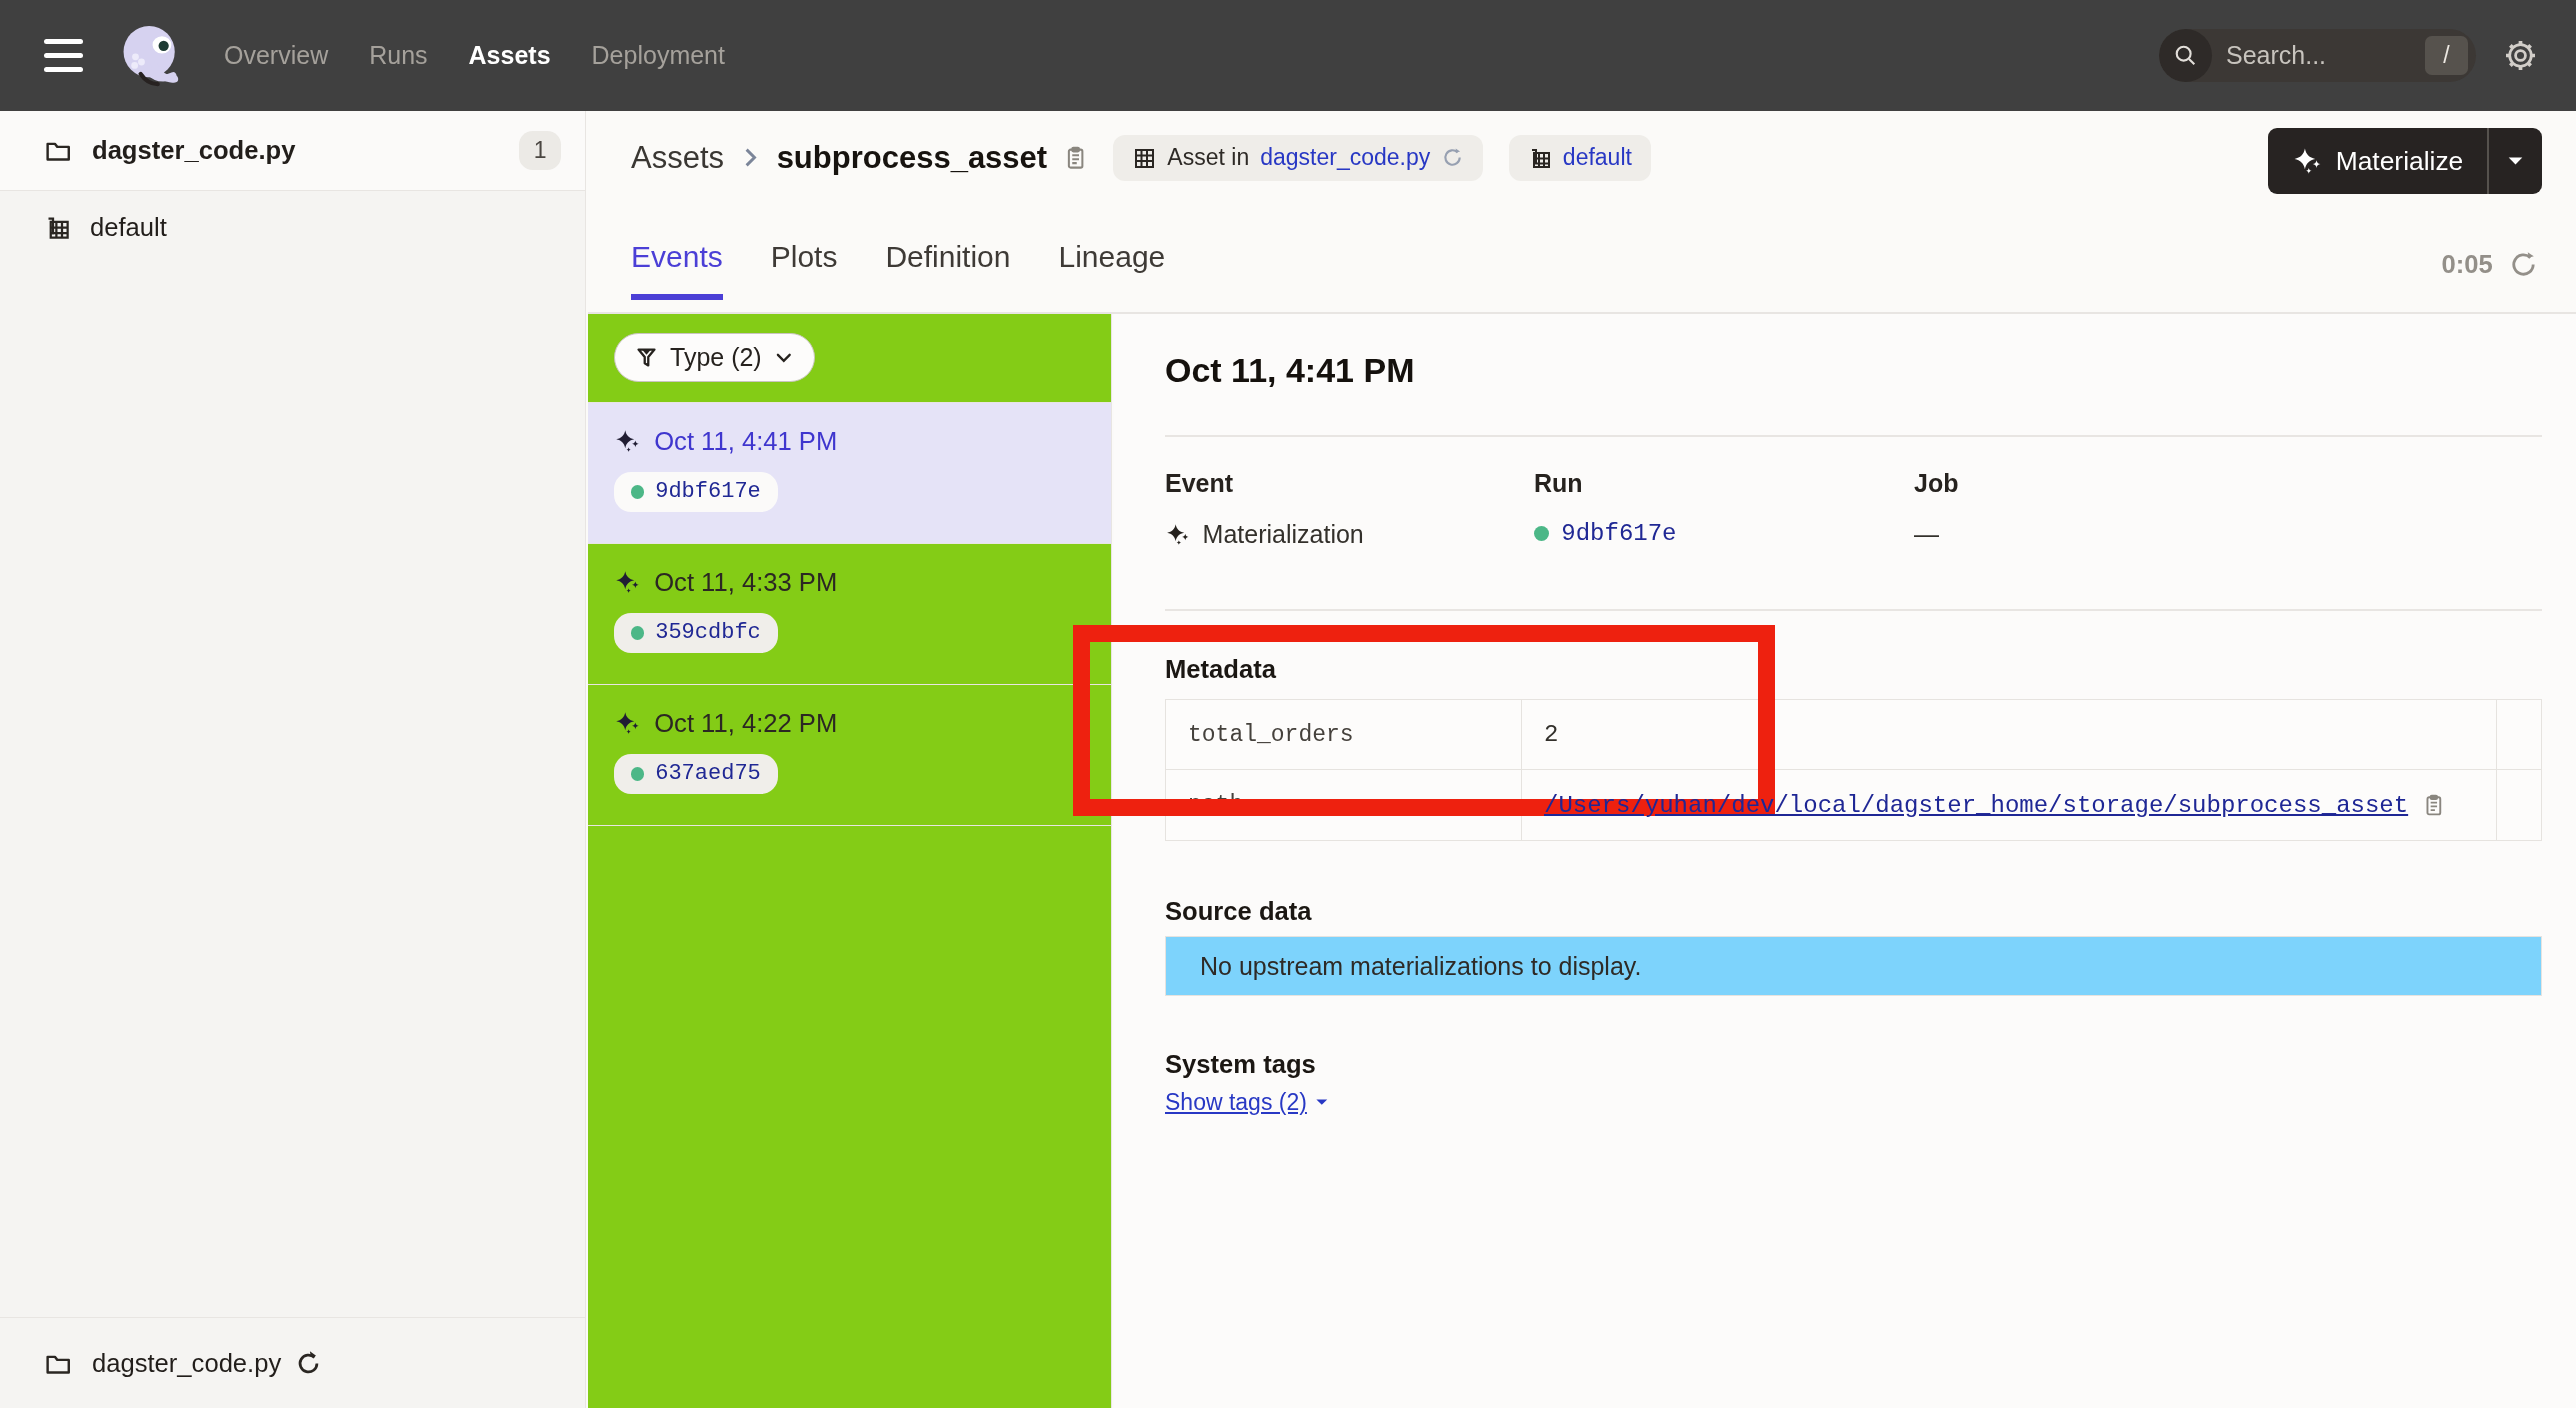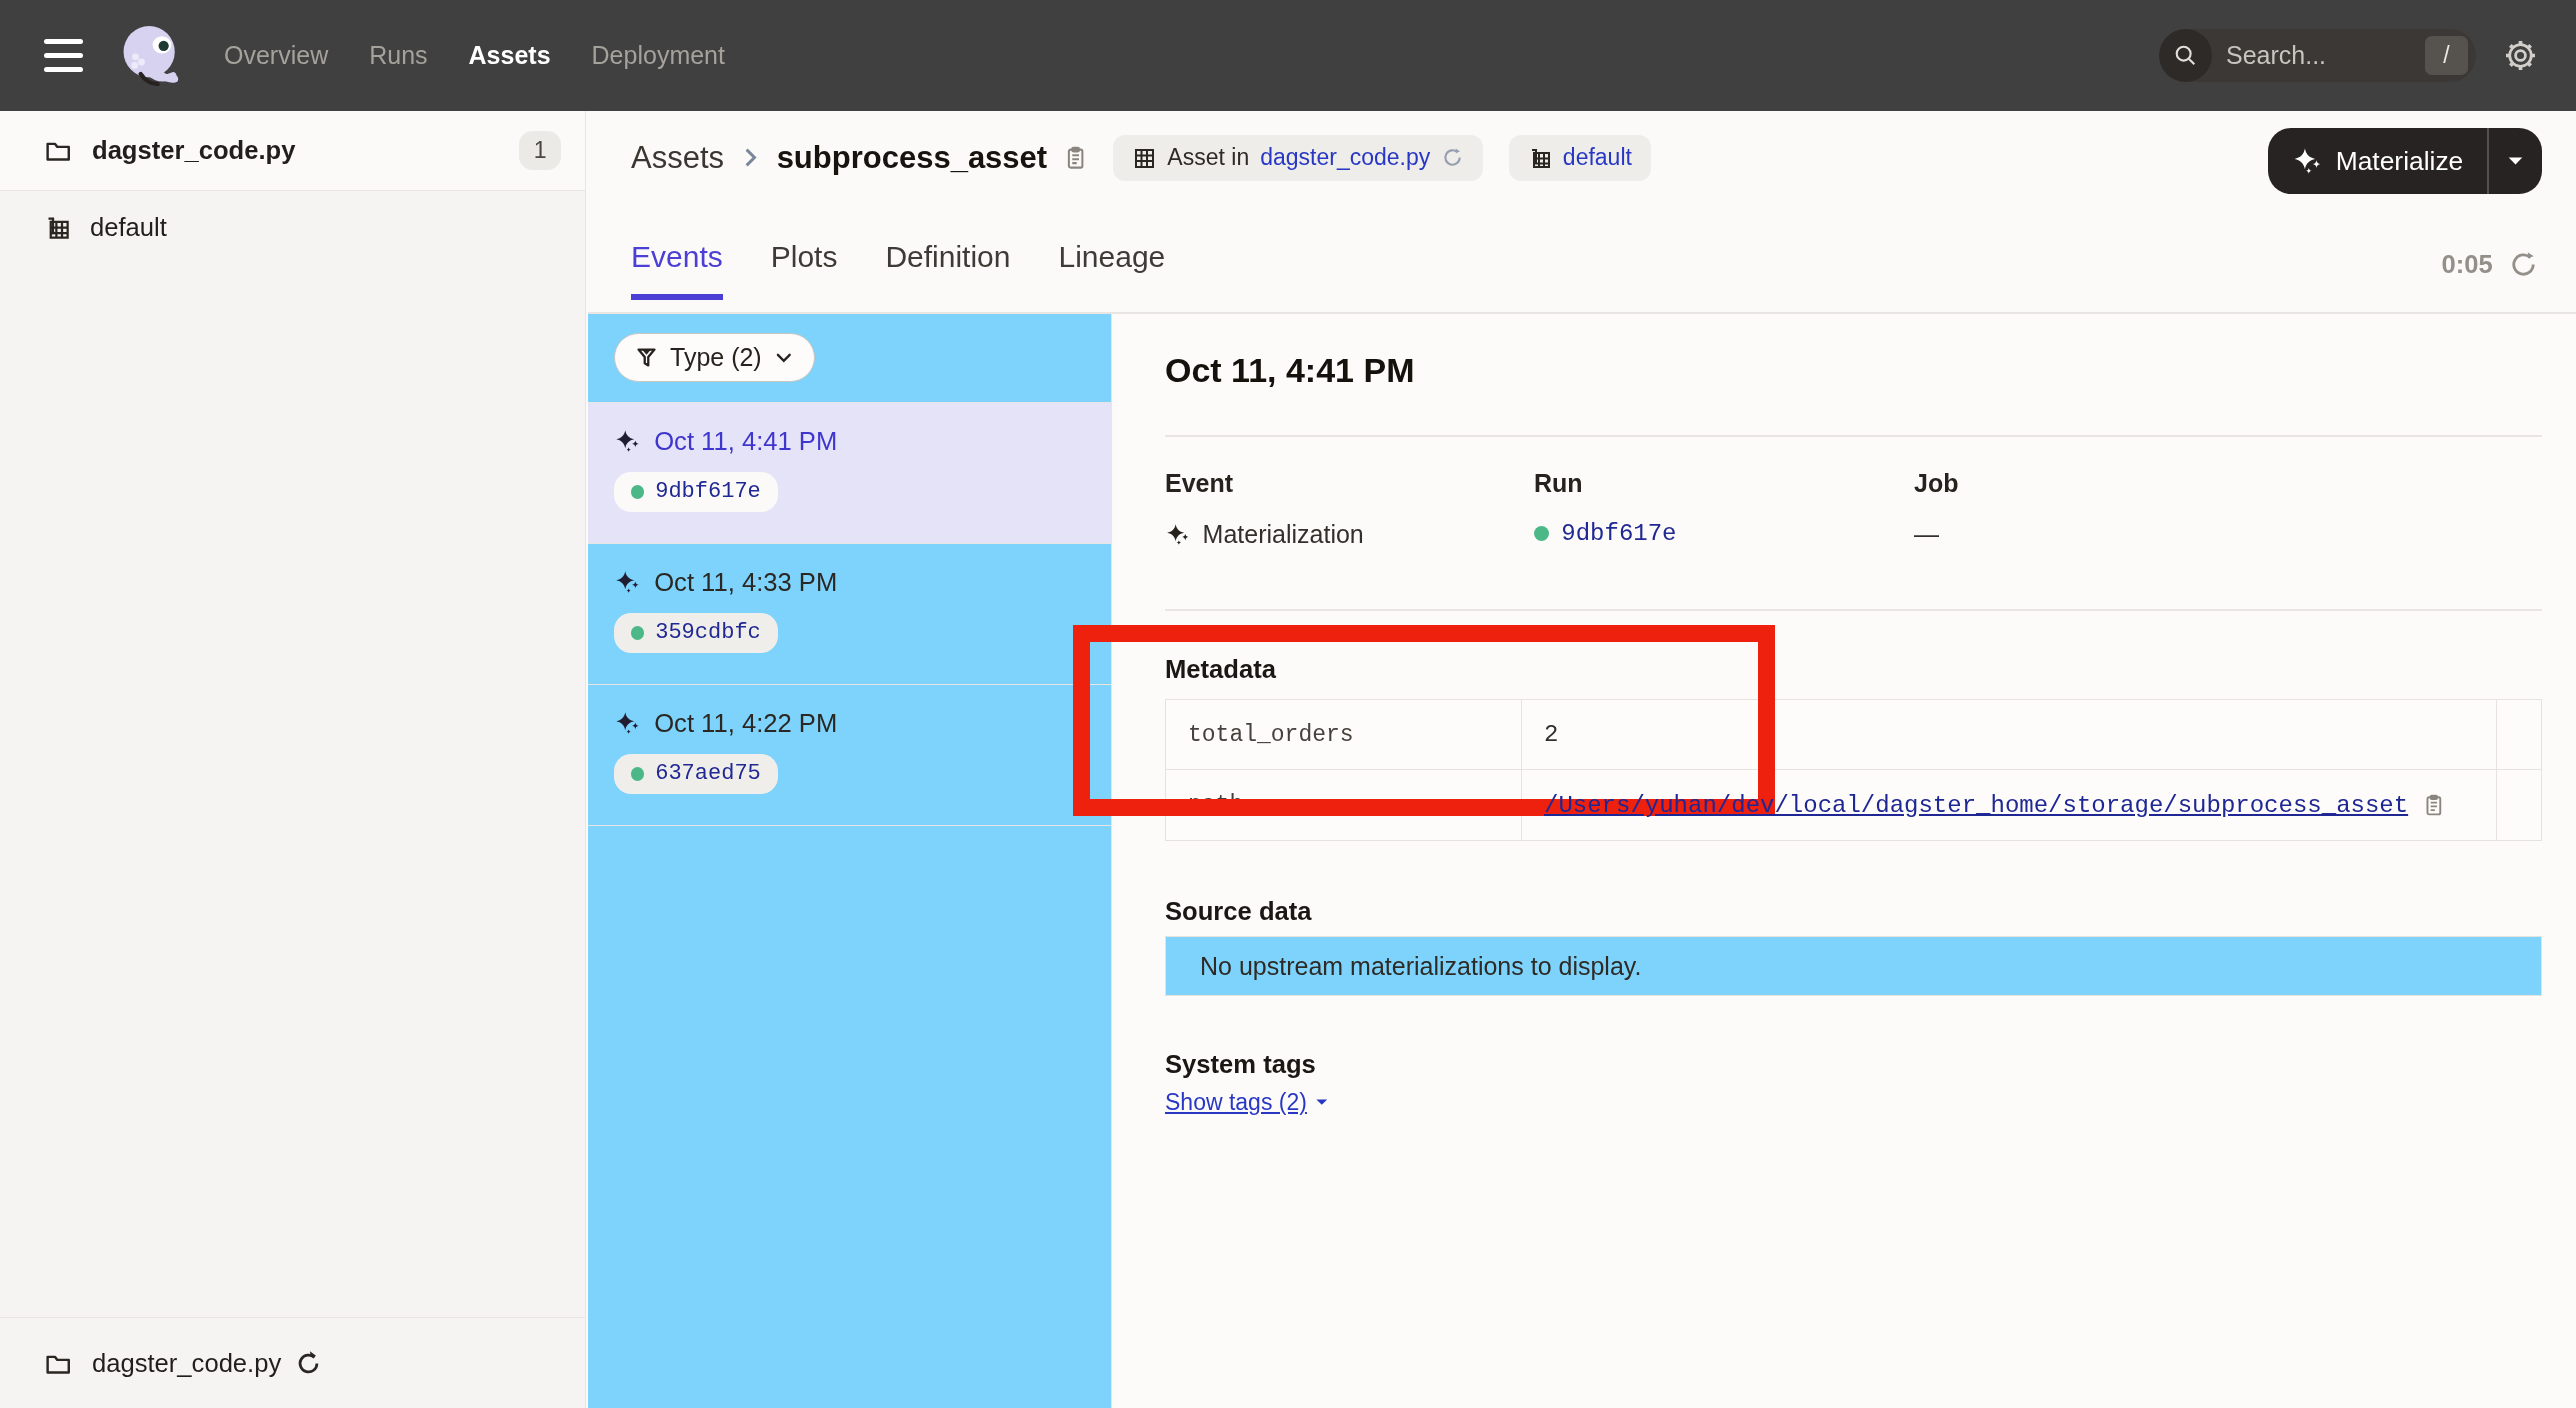--- a/index.html
+++ b/index.html
@@ -37,35 +37,35 @@
   .main{position:absolute;left:588px;top:111px;width:1988px;height:1298px;}
   .breadcrumb{position:absolute;left:43px;top:24px;display:flex;align-items:center;}
   .bc-root{font-size:31px;color:#3A3733;cursor:pointer;}
   .bc-chev{margin:0 15.3px;color:#7B8599;}
   .bc-asset{font-size:31px;font-weight:700;color:#17130F;}
   .bc-copy{margin-left:13.6px;color:#8A867F;cursor:pointer;}
   .tagpill{margin-left:25.6px;display:flex;align-items:center;gap:11px;background:#EFEDE9;border-radius:12px;padding:9.4px 19px;font-size:23px;color:#2E2A26;}
   .tagpill .link{color:#2838C4;cursor:pointer;}
   .tag-reload{color:#97A0B1;cursor:pointer;}
 
-  .materialize{position:absolute;right:34px;top:17px;height:66px;background:#272322;border-radius:23px;display:flex;align-items:stretch;color:#FFF;cursor:pointer;}
+  .materialize{position:absolute;right:34px;top:17px;height:66px;background:#272322;border-radius:9px;display:flex;align-items:stretch;color:#FFF;cursor:pointer;}
   .mat-main{display:flex;align-items:center;gap:12.8px;padding:0 24px;}
   .mat-label{font-size:26.4px;font-weight:500;}
   .mat-div{width:1.7px;background:#56524E;}
   .mat-caret{width:53px;display:flex;align-items:center;justify-content:center;}
 
   .tabs{position:absolute;left:43px;top:129px;display:flex;gap:48px;}
   .tab{font-size:30px;color:#3E3A36;font-weight:500;padding-bottom:20.4px;border-bottom:6px solid transparent;cursor:pointer;}
   .tab.active{color:#4B3FD6;border-bottom-color:#4B3FD6;}
   .timer{position:absolute;right:37px;top:138px;display:flex;align-items:center;gap:15.3px;color:#938F89;}
   .timer .t{font-size:25.6px;font-weight:bold;}
   .main-divider{position:absolute;left:0;right:0;top:201px;height:1.7px;background:#E8E5E2;}
 
   
-  .eventlist{position:absolute;left:0;top:203px;width:524px;bottom:0;background:#7dd3fc;border-right:1.7px solid #E8E5E2;box-sizing:border-box;}
+  .eventlist{position:absolute;left:0;top:203px;width:524px;bottom:0;background:#84cc16;border-right:1.7px solid #E8E5E2;box-sizing:border-box;}
   .filterwrap{padding:19px 25.6px 20.4px 25.6px;}
   .filterbtn{display:inline-flex;align-items:center;gap:12px;height:49px;padding:0 20.4px;border:1.7px solid #C9C5C0;border-radius:25px;background:#FDFCFB;box-sizing:border-box;cursor:pointer;}
   .filterbtn .f-lbl{font-size:25px;color:#26221E;}
   .event-rows{border-top:1.7px solid #E8E5E2;}
   .event-row{height:141px;box-sizing:border-box;border-bottom:1.7px solid #E8E5E2;padding:24px 25.6px 0 25.6px;cursor:pointer;}
   .event-row.sel{background:#E5E3F7;}
   .ev-title{display:flex;align-items:center;gap:13.6px;color:#201D33;}
   .ev-time{font-size:25.6px;color:#2B2723;}
   .event-row.sel .ev-time{color:#3F36CE;}
   .run-badge{margin-top:15.3px;display:inline-flex;align-items:center;gap:11px;padding:7.7px 17px;border-radius:17px;background:#F0EEEA;}

